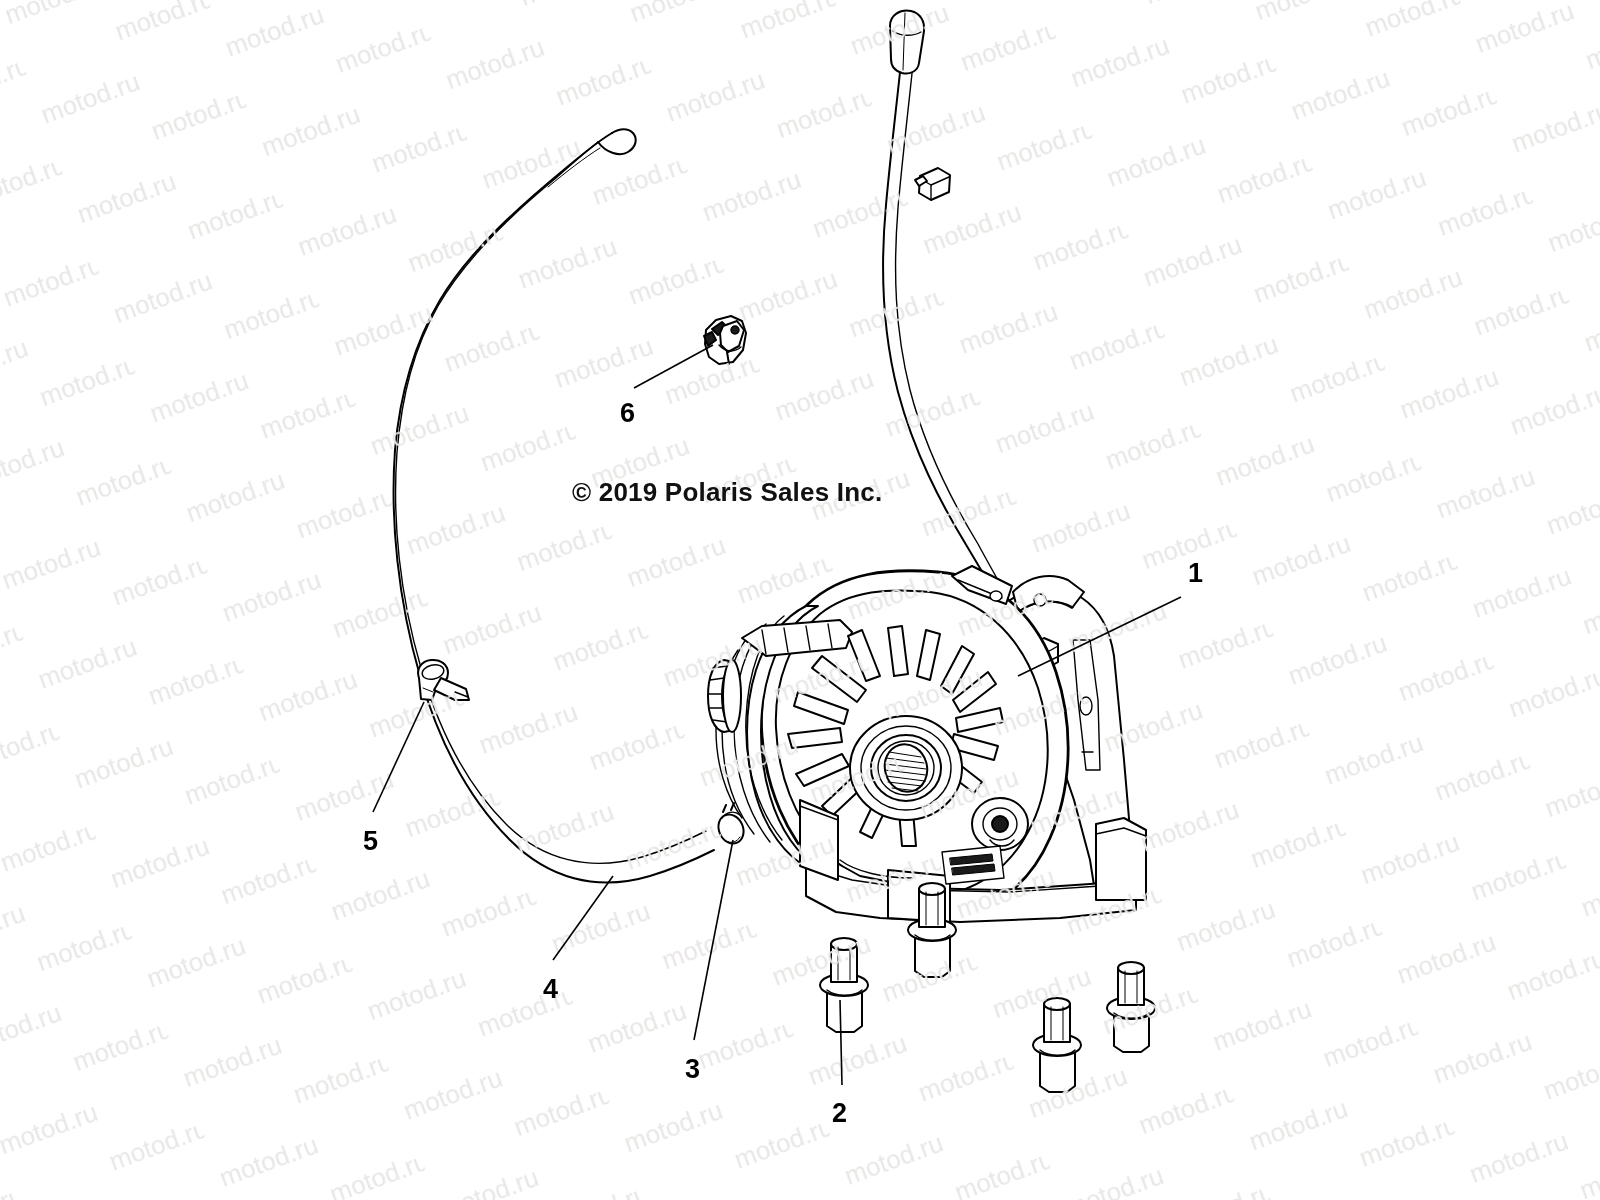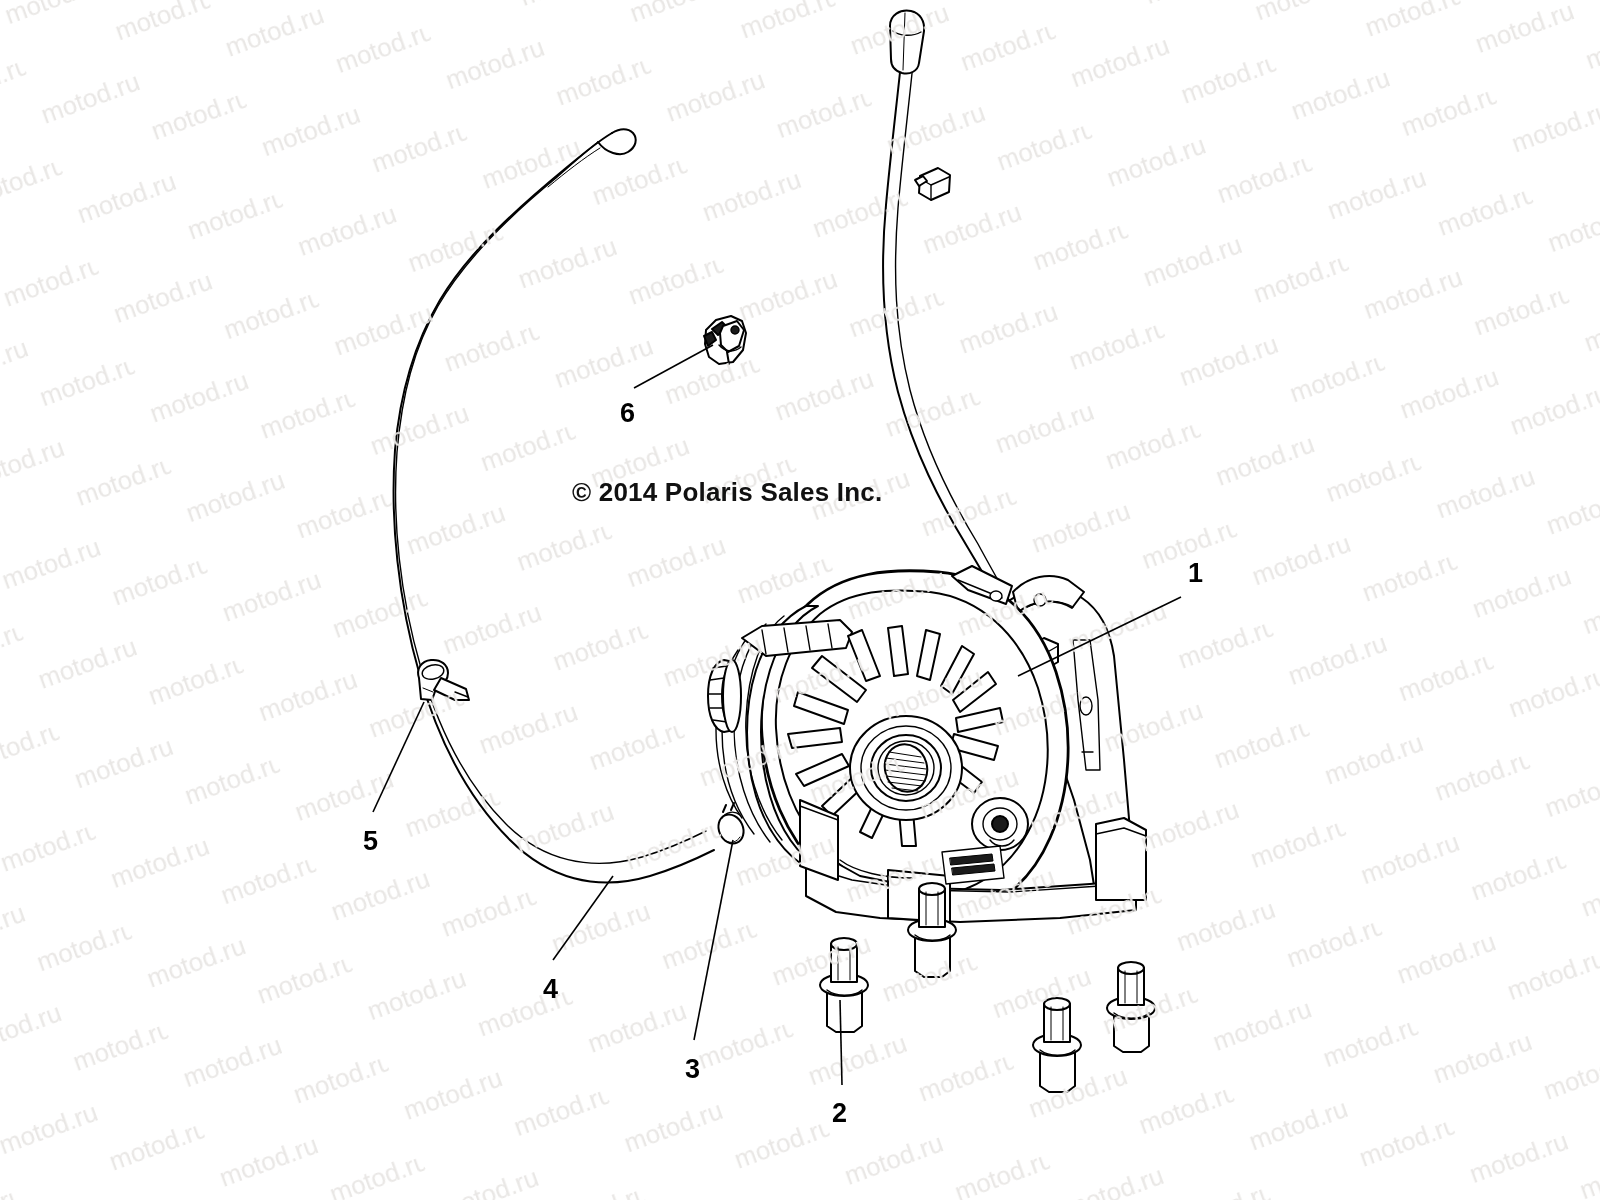--- a/index.html
+++ b/index.html
@@ -371,16 +371,16 @@
       </g>
     </svg>
 
     <div class="callout" style="left:1188px; top:560px;">1</div>
     <div class="callout" style="left:832px; top:1100px;">2</div>
     <div class="callout" style="left:685px; top:1056px;">3</div>
     <div class="callout" style="left:543px; top:976px;">4</div>
     <div class="callout" style="left:363px; top:828px;">5</div>
     <div class="callout" style="left:620px; top:400px;">6</div>
 
-    <div id="copyright-text">© 2014 Polaris Sales Inc.</div>
+    <div id="copyright-text">© 2019 Polaris Sales Inc.</div>
   </div>
 
 </div>
 
 </body></html>

